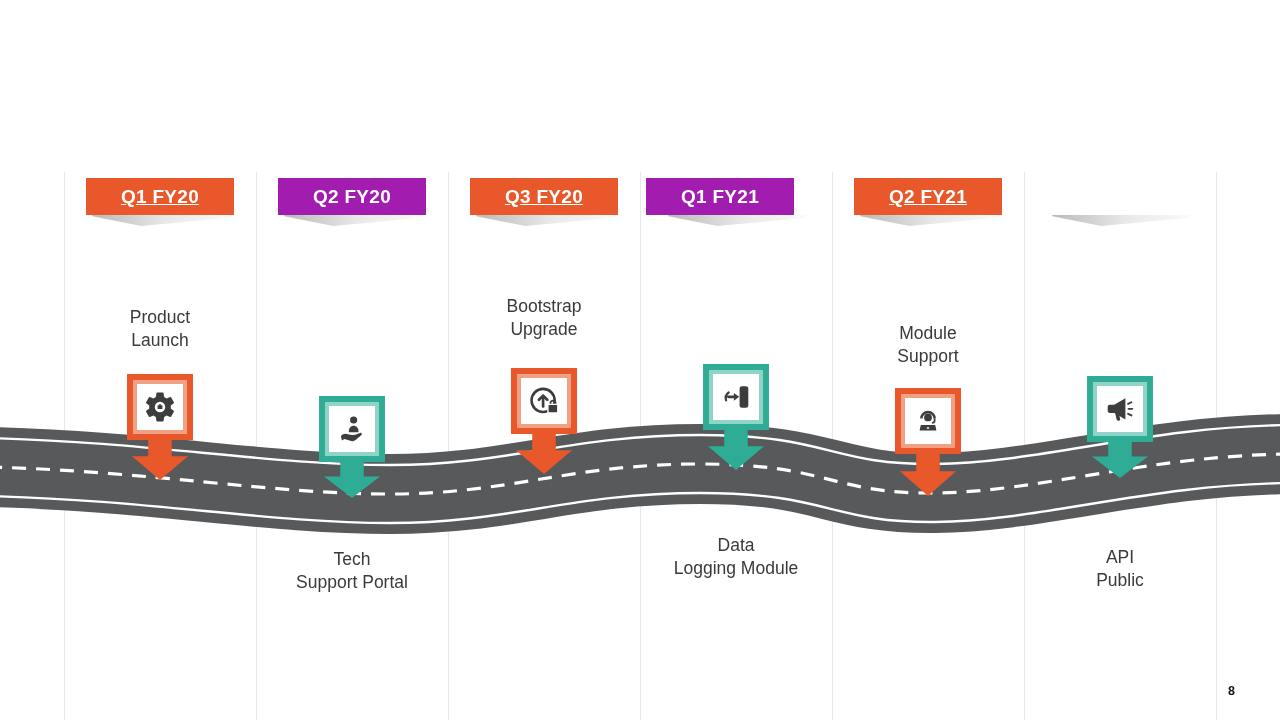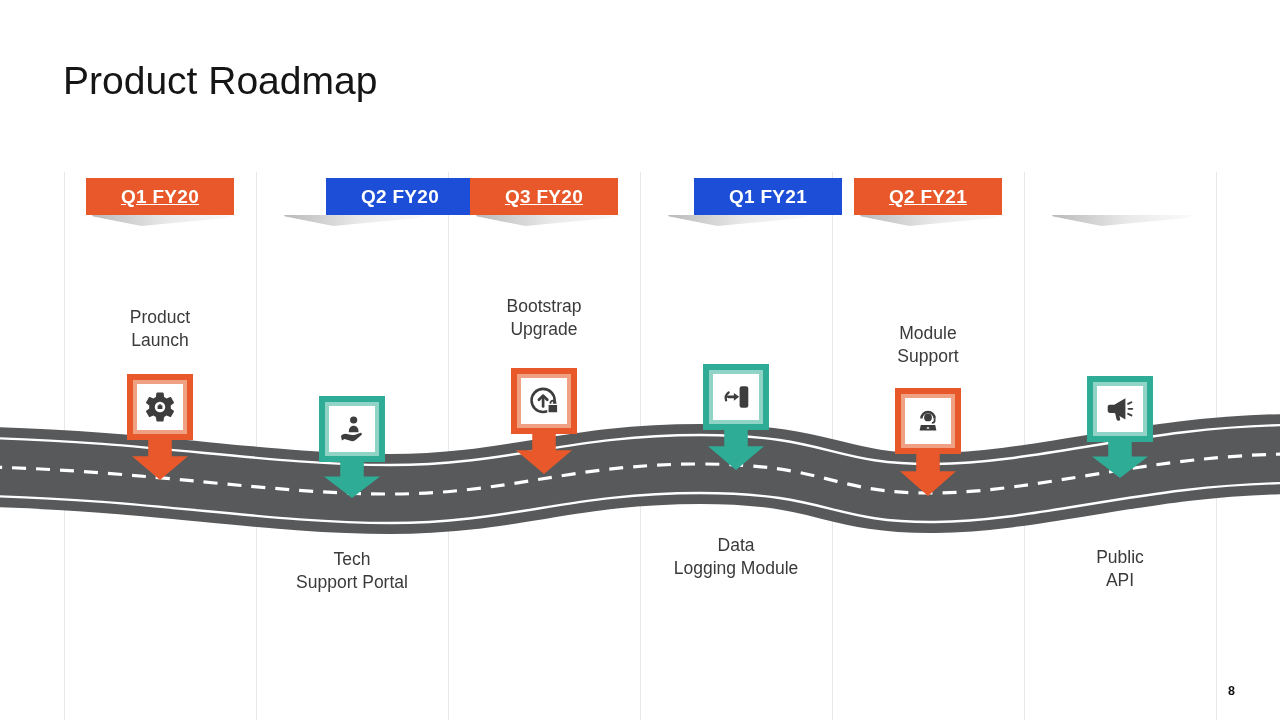--- a/index.html
+++ b/index.html
@@ -3,21 +3,21 @@
 <meta charset="utf-8">
 <style>
   html,body{margin:0;padding:0;background:#fff;}
   .slide{position:relative;width:1280px;height:720px;background:#ffffff;overflow:hidden;
          font-family:"Liberation Sans", sans-serif;}
   .divider{position:absolute;top:172px;bottom:0;width:1px;background:#E8E8E8;}
   .title{position:absolute;left:63px;top:33px;font-size:39px;font-weight:400;color:#151515;letter-spacing:0;}
   .banner{position:absolute;top:178px;width:148px;height:37px;text-align:center;line-height:37px;
           font-size:19px;font-weight:bold;color:#FFFFFF;letter-spacing:.3px;}
   .banner.orange{background:#E8582B;text-decoration:underline;}
-  .banner.teal{background:#1d4ed8;margin-left:48px;}
+  .banner.teal{background:#a21caf;}
   .fold{position:absolute;top:215px;width:144px;height:11px;
         background:linear-gradient(to right,#b7b7b7,#e9e9e9 55%,#fbfbfb);
         clip-path:polygon(3% 0,100% 0,97% 28%,37% 100%,3% 12%);}
   .mlabel{position:absolute;width:200px;text-align:center;font-size:17.5px;line-height:23px;color:#3A3A3A;}
   .ibox{position:absolute;width:66px;height:66px;box-sizing:border-box;background:#fff;
         display:flex;align-items:center;justify-content:center;z-index:3;}
   .ibox.orange{border:6px solid #E8582B;box-shadow:inset 0 0 0 4px #F0A183;}
   .ibox.teal{border:6px solid #2EAC96;box-shadow:inset 0 0 0 4px #8FD4C6;}
   .arrow{position:absolute;width:56px;z-index:2;
          clip-path:polygon(29% 0,71% 0,71% 46%,100% 46%,50% 100%,0 46%,29% 46%);}
@@ -27,21 +27,20 @@
   .footer{position:absolute;left:0;right:0;top:690px;text-align:center;font-size:13px;
           color:#9C9C9C;word-spacing:3.5px;}
   .pagenum{position:absolute;left:1228px;top:684px;font-size:12.5px;font-weight:bold;color:#111;}
   .icon-svg{display:block;}
 </style>
 </head>
 <body>
 
 <div class="slide">
 
-  <h1 class="title">Product Roadmap</h1>
 
   <div class="divider" style="left:64px"></div>
   <div class="divider" style="left:256px"></div>
   <div class="divider" style="left:448px"></div>
   <div class="divider" style="left:640px"></div>
   <div class="divider" style="left:832px"></div>
   <div class="divider" style="left:1024px"></div>
   <div class="divider" style="left:1216px"></div>
 
   <svg class="road" width="1280" height="720" viewBox="0 0 1280 720">
@@ -80,22 +79,22 @@
   </div>
   <div class="mlabel" style="left:636px;top:534px">
     <div>Data</div>
     <div>Logging Module</div>
   </div>
   <div class="mlabel" style="left:828px;top:322px">
     <div>Module</div>
     <div>Support</div>
   </div>
   <div class="mlabel" style="left:1020px;top:546px">
+    <div>API</div>
     <div>Public</div>
-    <div>API</div>
   </div>
 
   <div class="arrow orange" style="left:132px;top:436px;height:44px"></div>
   <div class="arrow teal" style="left:324px;top:458px;height:40px"></div>
   <div class="arrow orange" style="left:516px;top:430px;height:44px"></div>
   <div class="arrow teal" style="left:708px;top:426px;height:44px"></div>
   <div class="arrow orange" style="left:900px;top:450px;height:46px"></div>
   <div class="arrow teal" style="left:1092px;top:438px;height:40px"></div>
 
   <div class="ibox orange" style="left:127px;top:374px">

